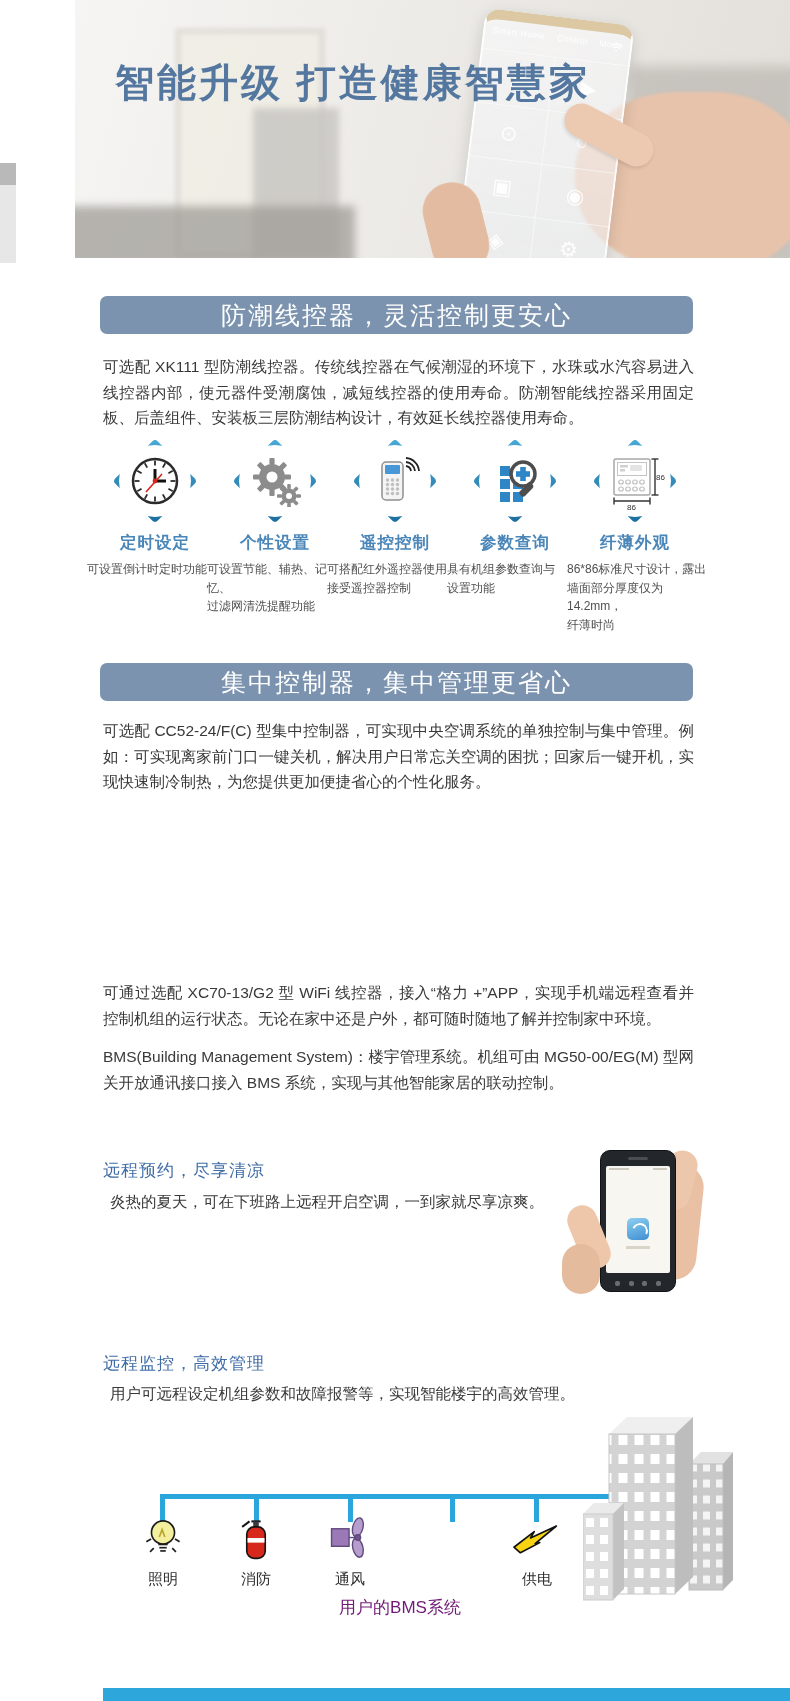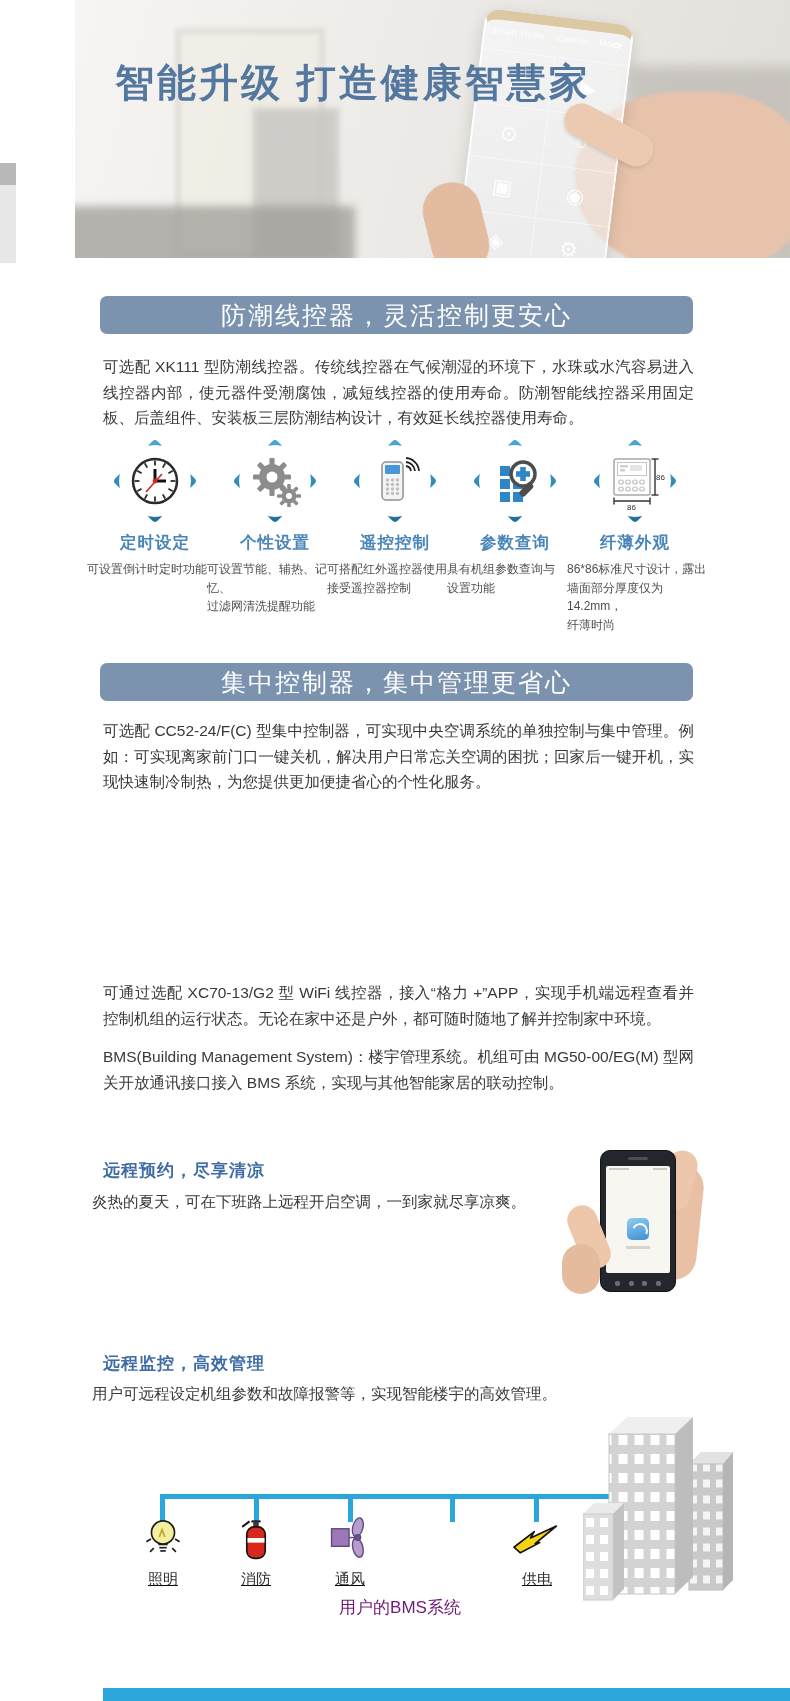--- a/index.html
+++ b/index.html
@@ -45,23 +45,23 @@
   .feat{width:120px;}
   .medallion{position:relative;width:82px;height:82px;margin:0 auto;}
   .medallion .dia{position:absolute;left:50%;top:50%;width:60px;height:60px;transform:translate(-50%,-50%) rotate(45deg);
                   background:linear-gradient(135deg,#4aa9d5,#1c6d9e);border-radius:4px;}
   .medallion .circ{position:absolute;left:50%;top:50%;width:72px;height:72px;transform:translate(-50%,-50%);background:#fff;border-radius:50%;}
   .medallion svg{position:absolute;left:50%;top:50%;transform:translate(-50%,-50%);}
   .f-label{margin-top:10px;text-align:center;font-size:16.5px;font-weight:bold;color:#4a86b8;letter-spacing:1px;}
   .f-desc{margin:6px -14px 0;padding-left:6px;font-size:12px;color:#4f4f4f;line-height:1.55;white-space:pre-line;text-align:left;}
 
   
-  .subhead{position:absolute;left:103px;font-size:17px;font-weight:bold;color:#3f6ca6;letter-spacing:1px;margin:0;}
+  .subhead{position:absolute;left:103px;font-size:17px;font-weight:normal;color:#3f6ca6;letter-spacing:1px;margin:0;}
   .sh1{top:1159px}.sh2{top:1352px}
-  .subbody{position:absolute;left:92px;font-size:15.5px;color:#393939;margin:0;}
+  .subbody{position:absolute;left:110px;font-size:15.5px;color:#393939;margin:0;}
   .sb1{top:1192px}.sb2{top:1384px}
 
   
   .phone-illo{position:absolute;left:556px;top:1148px;width:144px;height:150px;}
   .pi-fingers{position:absolute;right:0;top:16px;width:46px;height:116px;border-radius:23px;background:#e9c0a4;transform:rotate(6deg);}
   .pi-finger2{position:absolute;right:6px;top:2px;width:30px;height:60px;border-radius:15px;background:#ecc7ab;transform:rotate(14deg);}
   .pi-thumb{position:absolute;left:18px;top:56px;width:30px;height:66px;border-radius:15px;background:#eec7aa;transform:rotate(-22deg);}
   .pi-thumb2{position:absolute;left:6px;top:96px;width:38px;height:50px;border-radius:19px;background:#e5bb9e;}
   .pi-phone{position:absolute;left:44px;top:2px;width:76px;height:142px;background:#23262b;border-radius:10px;border:1px solid #101214;}
   .pi-speaker{position:absolute;left:50%;top:6px;width:20px;height:3px;margin-left:-10px;border-radius:2px;background:#4a4d52;}
@@ -72,21 +72,21 @@
           background:linear-gradient(160deg,#8fd0f0,#3e8ed2);}
   .pi-app::after{content:"";position:absolute;left:5px;top:5px;width:12px;height:12px;border-radius:50%;
           border:2.5px solid #fff;border-left-color:transparent;border-bottom-color:transparent;transform:rotate(-20deg);}
   .pi-applabel{position:absolute;left:50%;top:80px;width:24px;height:2.5px;margin-left:-12px;background:#d9d4c8;}
   .pi-nav{position:absolute;left:0;right:0;bottom:5px;display:flex;justify-content:space-around;padding:0 10px;}
   .pi-nav span{width:5px;height:5px;border-radius:2px;background:#6a6e74;}
 
   
   .bus{position:absolute;left:160px;top:1494px;width:450px;height:5px;background:#2aa6dd;}
   .drop{position:absolute;top:1494px;width:5px;height:28px;background:#2aa6dd;}
-  .bnode{position:absolute;top:1514px;width:80px;text-align:center;text-decoration:underline;}
+  .bnode{position:absolute;top:1514px;width:80px;text-align:center;}
   .bnode .blabel{margin-top:4px;font-size:15px;color:#2f2f2f;}
   .building{position:absolute;left:583px;top:1412px;z-index:3;}
   .bcaption{position:absolute;left:240px;top:1596px;width:320px;text-align:center;font-size:17px;color:#701a75;}
 
   .strip{position:absolute;left:103px;top:1688px;width:687px;height:13px;background:#2da6dc;}
 </style>
 </head>
 <body>
 
 <div class="page">

